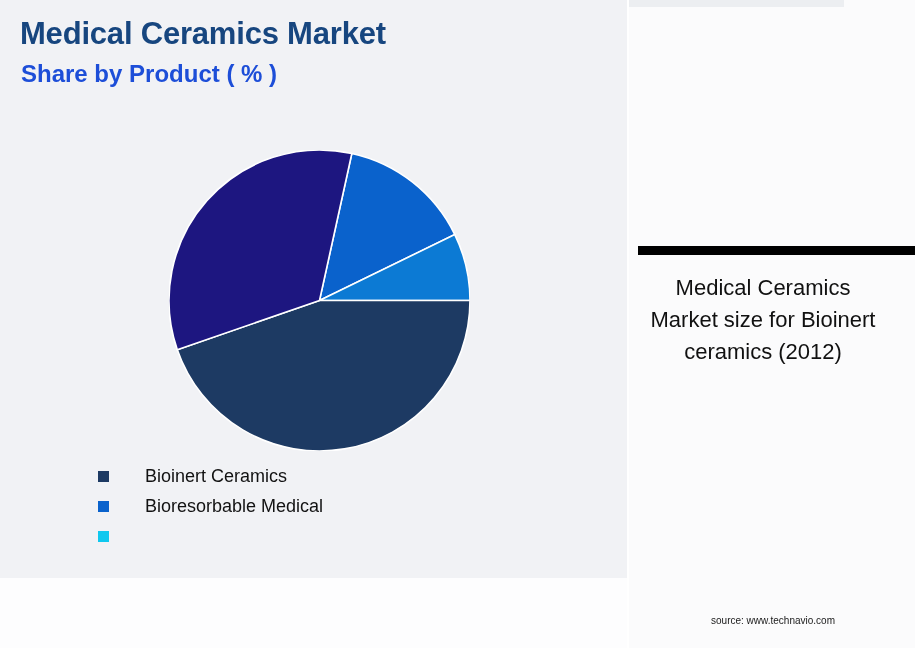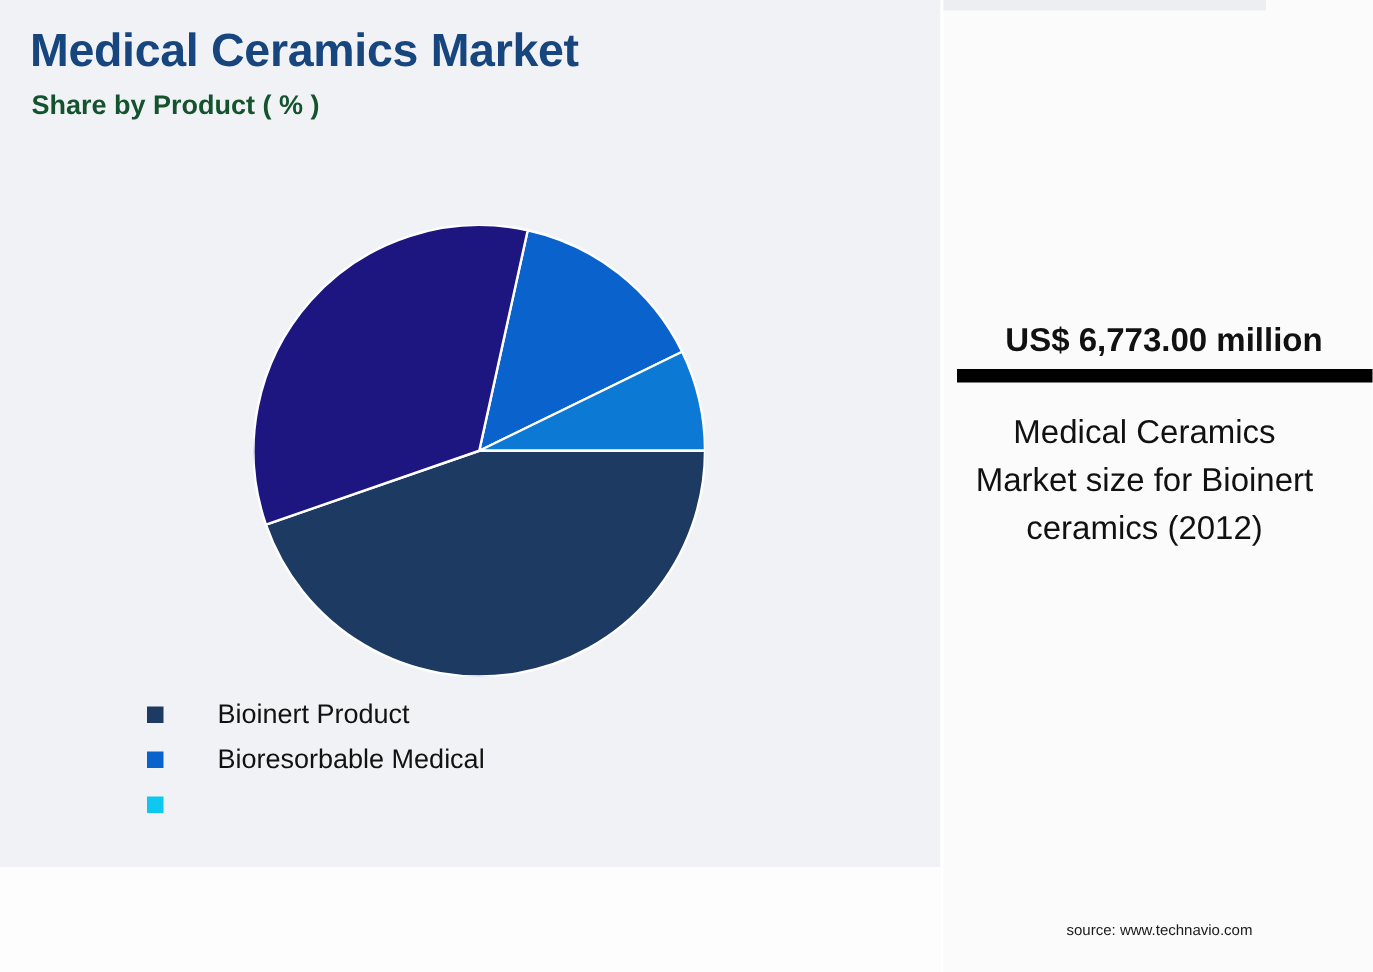--- a/index.html
+++ b/index.html
@@ -41,23 +41,23 @@
     font-weight: bold;
     color: #17467f;
     letter-spacing: -0.2px;
     white-space: nowrap;
   }
 
   #chart-subtitle {
     position: absolute;
     left: 21px;
     top: 60px;
-    font-size: 18px;
+    font-size: 24px;
     font-weight: bold;
-    color: #14532d;
+    color: #1d4ed8;
     white-space: nowrap;
   }
 
   #pie-wrap {
     position: absolute;
     left: 169px;
     top: 150px;
     width: 301px;
     height: 301px;
   }
@@ -185,21 +185,21 @@
             <path d="M 150.5 150.5 L 301.00 150.50 A 150.5 150.5 0 0 1 8.29 199.75 Z" fill="#1d3a63" stroke="#ffffff" stroke-width="1.6"></path>
             <path d="M 150.5 150.5 L 8.29 199.75 A 150.5 150.5 0 0 1 182.82 3.51 Z" fill="#1d1680" stroke="#ffffff" stroke-width="1.6"></path>
           </g>
       </svg>
     </div>
 
     <div id="legend">
 
       <div class="legend-row">
         <span class="legend-swatch" style="background: rgb(29, 58, 99);"></span>
-        <span class="legend-label">Bioinert Product</span>
+        <span class="legend-label">Bioinert Ceramics</span>
       </div>
 
 
       <div class="legend-row">
         <span class="legend-swatch" style="background: rgb(10, 98, 204);"></span>
         <span class="legend-label">Bioresorbable Medical</span>
       </div>
 
       <div class="legend-row">
         <span class="legend-swatch" style="background: rgb(15, 200, 239);"></span>
@@ -207,21 +207,20 @@
 
     </div>
 
     <div id="left-bottom-strip"></div>
   </div>
 
   <div id="right-panel"></div>
   <div id="right-panel-divider"></div>
   <div id="right-top-cap"></div>
 
-  <div id="callout-value">US$ 6,773.00 million</div>
 
   <div id="callout-rule"></div>
 
   <div id="callout-desc">Medical Ceramics Market size for Bioinert ceramics (2012)</div>
 
   <div id="source-note">source: www.technavio.com</div>
 
 </div>
 
 </body></html>

